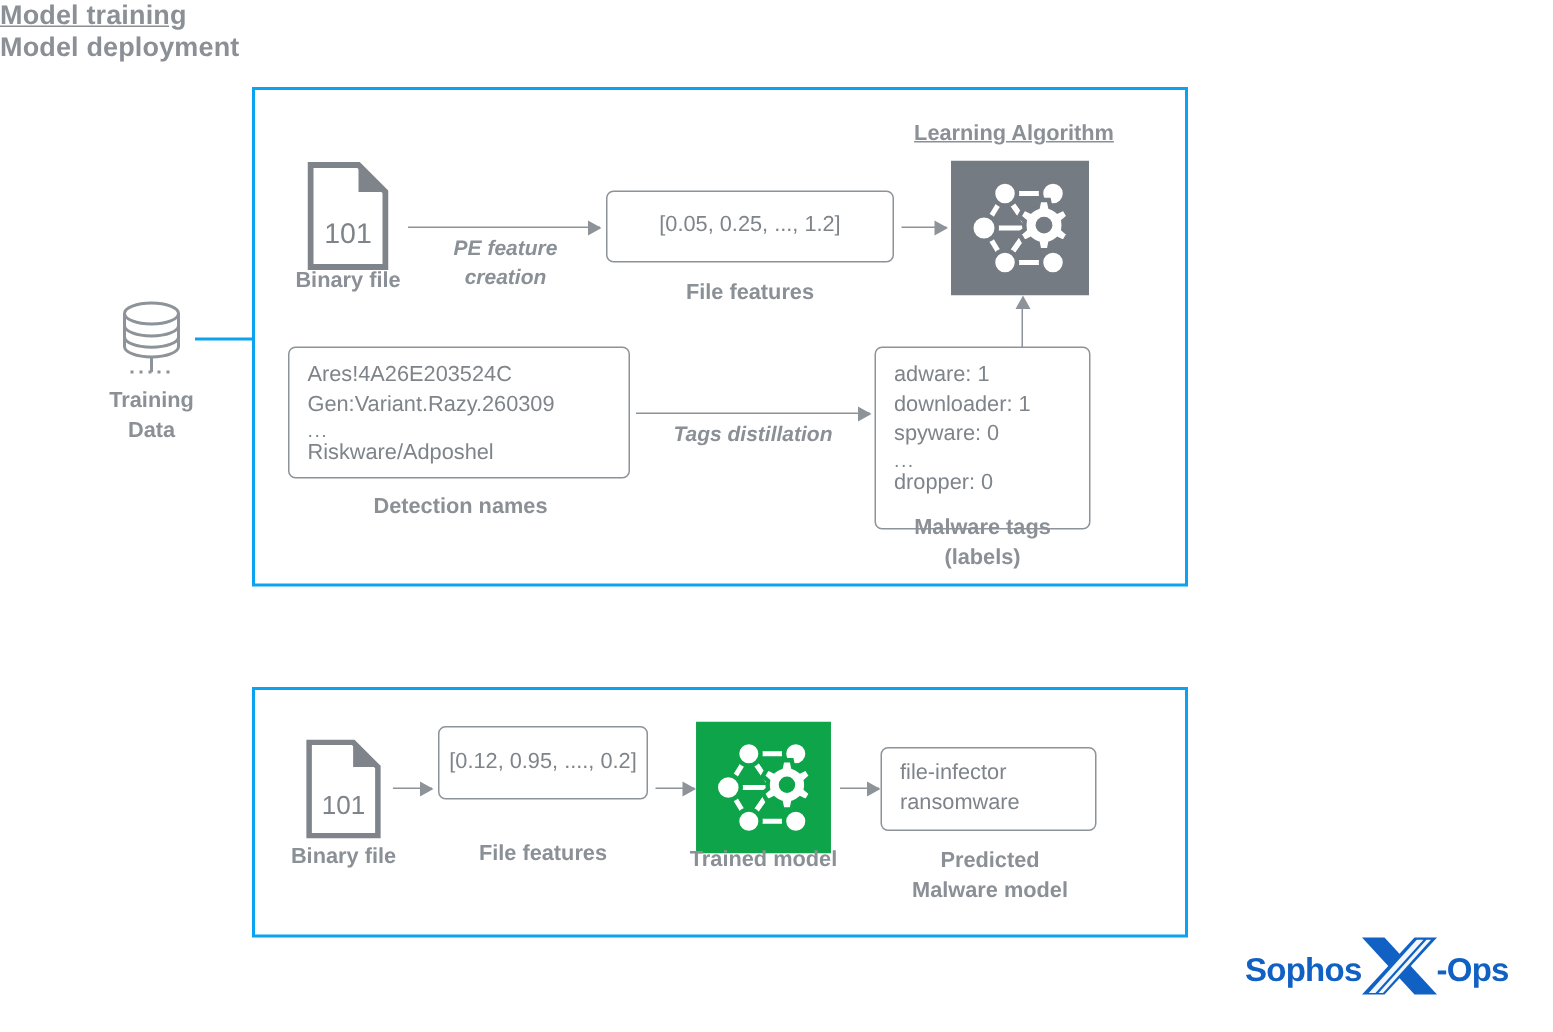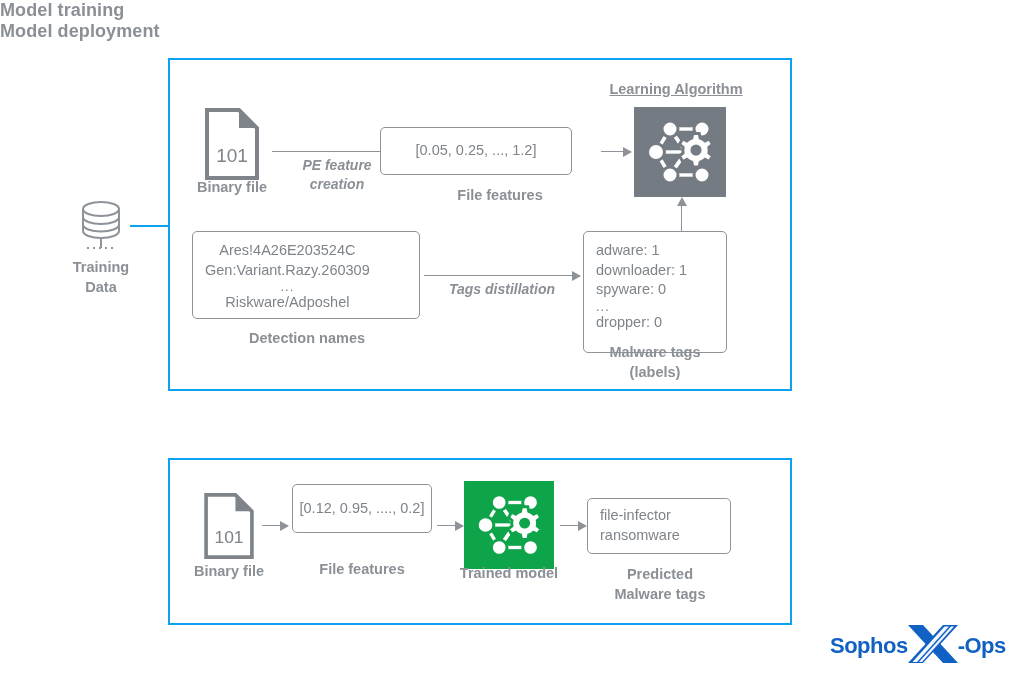--- a/index.html
+++ b/index.html
@@ -137,21 +137,21 @@
     font-weight: bold;
     font-size: 22px;
     color: #1161c4;
     letter-spacing: -0.5px;
     line-height: 1;
   }
 </style>
 </head>
 <body>
 
-<div class="section-heading" style="left:20px; top:20px;">Model training</div>
+<div class="section-heading" style="left:20px; top:20px;text-decoration:underline;">Model training</div>
 
 <div class="db-icon" style="left:73px; top:196px; width:56px; height:62px;">
   <svg width="56" height="62" viewBox="0 0 56 62" fill="none">
     <ellipse cx="28" cy="13" rx="18" ry="7" stroke="#8d9399" stroke-width="2"></ellipse>
     <path d="M10 13 V35 C10 38.9 18.1 42 28 42 C37.9 42 46 38.9 46 35 V13" stroke="#8d9399" stroke-width="2" fill="none"></path>
     <path d="M10 21 C10 24.9 18.1 28 28 28 C37.9 28 46 24.9 46 21" stroke="#8d9399" stroke-width="2" fill="none"></path>
     <path d="M10 28.5 C10 32.4 18.1 35.5 28 35.5 C37.9 35.5 46 32.4 46 28.5" stroke="#8d9399" stroke-width="2" fill="none"></path>
     <path d="M28 42 V52" stroke="#8d9399" stroke-width="2"></path>
     <path d="M14 52 H42" stroke="#8d9399" stroke-width="2" stroke-dasharray="2 4"></path>
   </svg>
@@ -169,21 +169,21 @@
     <path d="M34 2 L34 20 L52 20 Z" fill="#7e848a"></path>
     <text x="27" y="54" font-family="Liberation Sans, sans-serif" font-size="19" fill="#7e848a" text-anchor="middle">101</text>
   </svg>
 </div>
 <div class="caption" style="left:177px; top:178px; width:110px;">Binary file</div>
 
 <div class="arrow-h" style="left:272px; top:151px; width:128px;"></div>
 <div class="arrow-label" style="left:280px; top:156px; width:114px;">PE feature
 creation</div>
 
-<div class="vbox" style="left:380px; top:127px; width:192px; height:48px;">
+<div class="vbox" style="left:404px; top:127px; width:192px; height:48px;">
   <span>[0.05, 0.25, ..., 1.2]</span>
 </div>
 <div class="caption" style="left:440px; top:186px; width:120px;">File features</div>
 
 <div class="arrow-h" style="left:601px; top:151px; width:30px;"></div>
 
 <div class="caption" style="left:586px; top:80px; width:180px;text-decoration:underline;">Learning Algorithm</div>
 <div class="nn-tile" style="left:634px; top:107px;">
   <svg width="92" height="90" viewBox="0 0 92 90">
     <rect x="0" y="0" width="92" height="90" fill="#757b82"></rect>
@@ -212,21 +212,21 @@
                L 13.3,9.5 L 9.0,7.4 A 14.5,14.5 0 0 1 4.2,10.2
                L 3.2,14.9 L -3.2,14.9 L -4.2,10.2
                A 14.5,14.5 0 0 1 -9.0,7.4 L -13.3,9.5 L -16.5,4.0
                L -12.9,0.9 A 14.5,14.5 0 0 1 -12.9,-4.6 L -16.5,-7.7
                L -13.3,-13.2 L -9.0,-11.1 A 14.5,14.5 0 0 1 -4.2,-13.9 Z" fill="#ffffff" stroke="#757b82" stroke-width="3"></path>
         <circle cx="0" cy="-1.9" r="5.6" fill="#757b82"></circle>
       </g>
   </svg>
 </div>
 
-<div class="vbox left" style="left:192px; top:231px; width:228px; height:88px;text-align:center;">
+<div class="vbox left" style="left:192px; top:231px; width:228px; height:88px;">
   <div>
     <span class="line">Ares!4A26E203524C</span>
     <span class="line">Gen:Variant.Razy.260309</span>
     <span class="line ellip">...</span>
     <span class="line">Riskware/Adposhel</span>
   </div>
 </div>
 <div class="caption" style="left:222px; top:329px; width:170px;">Detection names</div>
 
 <div class="arrow-h" style="left:424px; top:275px; width:156px;"></div>
@@ -306,21 +306,21 @@
 
 <div class="arrow-h" style="left:560px; top:525px; width:26px;"></div>
 
 <div class="vbox left" style="left:587px; top:498px; width:144px; height:56px;align-items:center;">
   <div>
     <span class="line">file-infector</span>
     <span class="line">ransomware</span>
   </div>
 </div>
 <div class="caption" style="left:584px; top:565px; width:152px;">Predicted
-Malware tags</div>
+Malware model</div>
 
 <div class="logo" style="left:830px; top:622px;">
   <span class="logo-text">Sophos</span>
   <span style="display:inline-block; margin:0 -4px;">
     <svg width="58" height="44" viewBox="0 0 58 44">
       <path d="M4 3 L19 3 L54 41 L39 41 Z" fill="#1161c4"></path>
       <path d="M39 3 L54 3 L19 41 L4 41 Z" fill="#1161c4"></path>
       <path d="M40.5 4.5 L45 4.5 L13 40 L8.5 40 Z" fill="#ffffff" opacity="0.95"></path>
       <path d="M47 4.5 L50 4.5 L18 40 L15 40 Z" fill="#ffffff" opacity="0.95"></path>
       <path d="M4 3 L19 3 L54 41 L39 41 Z" fill="#1161c4" opacity="0.0"></path>

